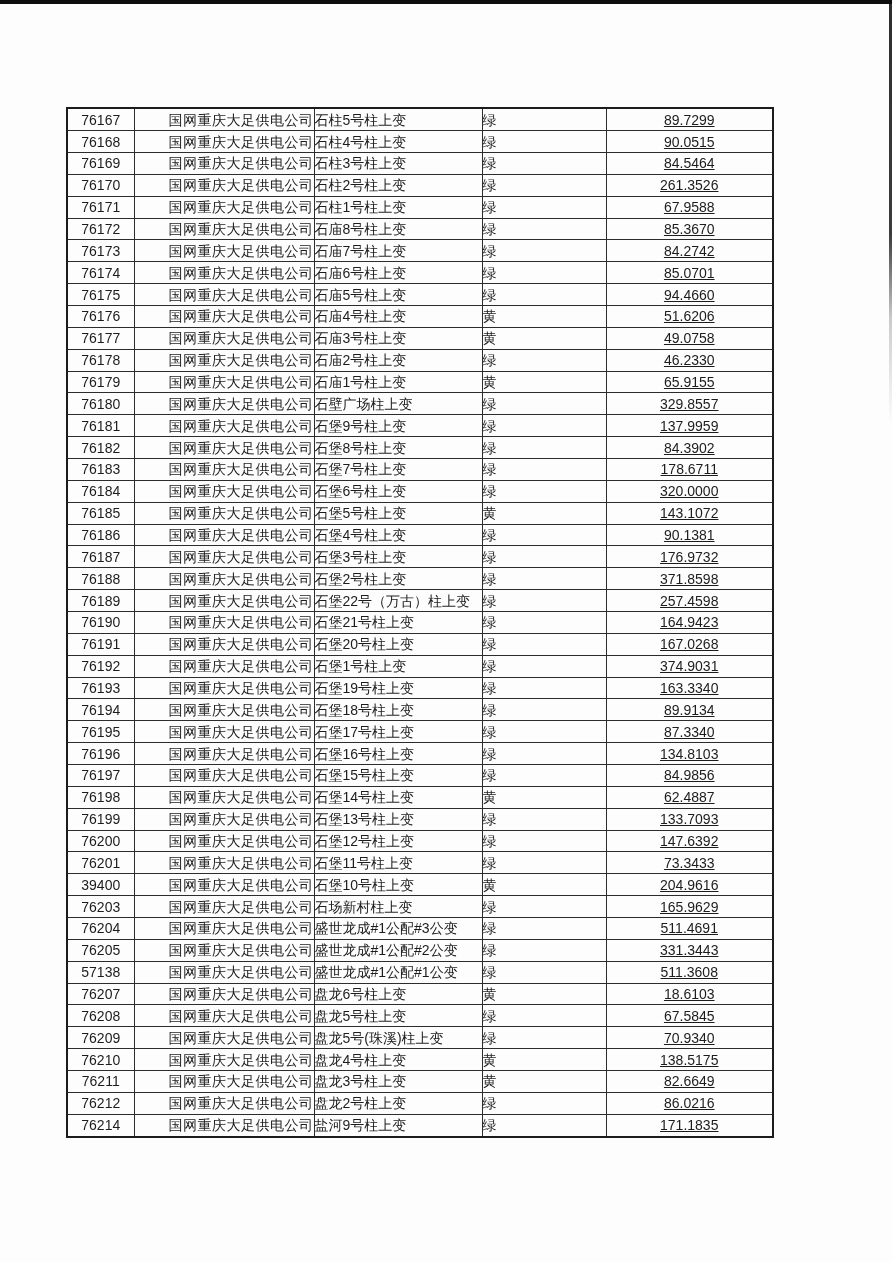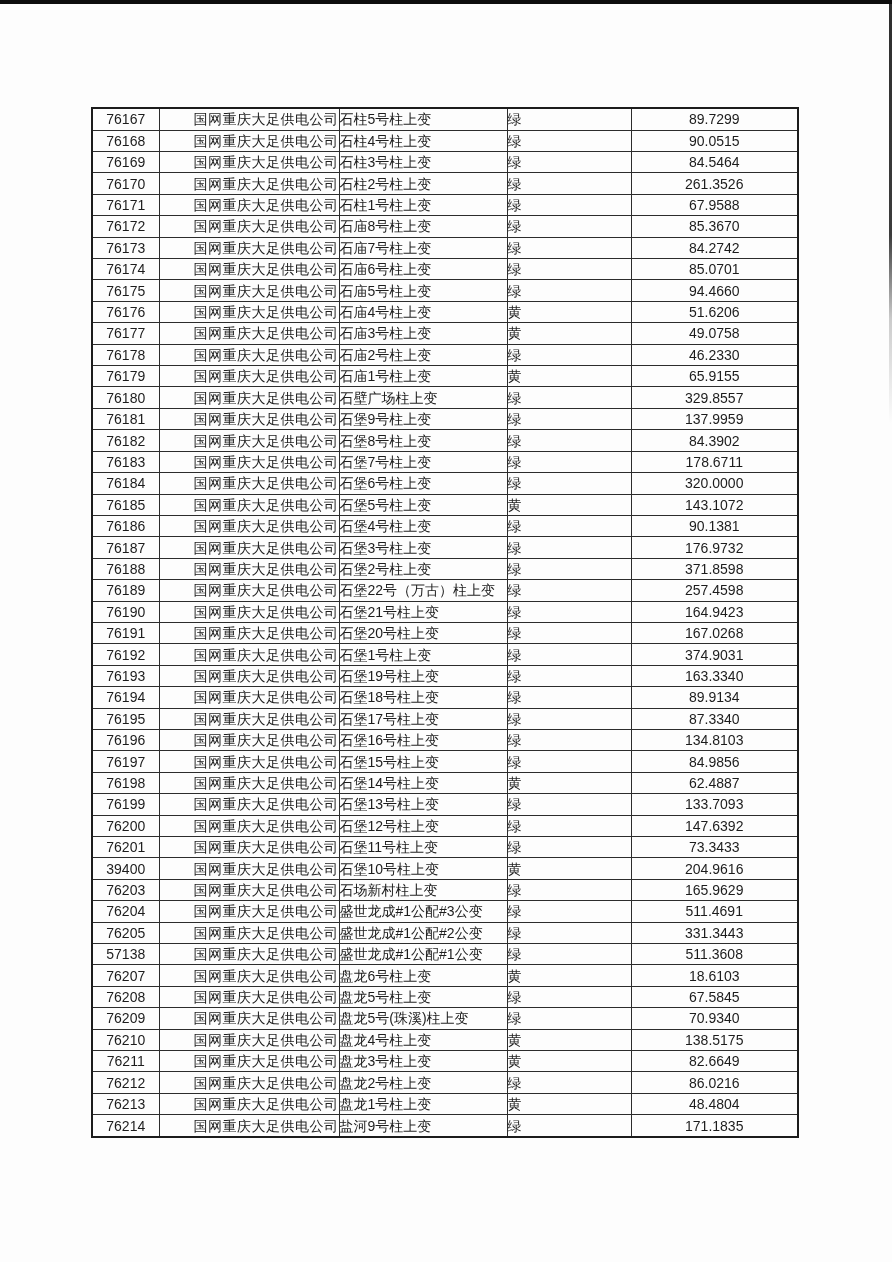--- a/index.html
+++ b/index.html
@@ -24,21 +24,21 @@
   }
   .scan-right-edge {
     position: absolute;
     right: 0; top: 4px;
     width: 3px; height: 420px;
     background: linear-gradient(to bottom,
       #2e2e2e 0%, #3c3c3c 55%, rgba(110,110,110,0.35) 75%, rgba(255,255,255,0) 100%);
   }
   table.data-table {
     position: absolute;
-    left: 91px;
+    left: 66px;
     top: 107px;
     width: 706px;
     height: 1031px;
     table-layout: fixed;
     border-collapse: collapse;
     border: 2.5px solid #1c1c1c;
   }
   table.data-table td {
     border: 1.8px solid #2c2c2c;
     padding: 0;
@@ -47,21 +47,21 @@
     color: #1c1c1c;
     white-space: nowrap;
     overflow: hidden;
     vertical-align: middle;
     font-weight: 500;
   }
   td.col-id      { text-align: center; font-size: 14px; }
   td.col-company { text-align: right; padding-left: 3px; font-size: 14.5px; letter-spacing: 0.5px; }
   td.col-device  { text-align: left; padding-left: 3px; font-size: 14.5px; }
   td.col-status  { text-align: left; padding-left: 4px; font-size: 14.5px; }
-  td.col-value   { text-align: center; font-size: 14px; }
+  td.col-value   { text-align: center; font-size: 14px; text-decoration: underline; }
   col.c-id      { width: 67px; }
   col.c-company { width: 180px; }
   col.c-device  { width: 168px; }
   col.c-status  { width: 124px; }
   col.c-value   { width: 167px; }
 </style>
 </head>
 <body>
 
 <div class="scan-top-edge"></div>
@@ -392,27 +392,20 @@
         <td class="col-value">82.6649</td>
       </tr>
       <tr>
         <td class="col-id">76212</td>
         <td class="col-company">国网重庆大足供电公司</td>
         <td class="col-device">盘龙2号柱上变</td>
         <td class="col-status">绿</td>
         <td class="col-value">86.0216</td>
       </tr>
       <tr>
-        <td class="col-id">76213</td>
-        <td class="col-company">国网重庆大足供电公司</td>
-        <td class="col-device">盘龙1号柱上变</td>
-        <td class="col-status">黄</td>
-        <td class="col-value">48.4804</td>
-      </tr>
-      <tr>
         <td class="col-id">76214</td>
         <td class="col-company">国网重庆大足供电公司</td>
         <td class="col-device">盐河9号柱上变</td>
         <td class="col-status">绿</td>
         <td class="col-value">171.1835</td>
       </tr>
     </tbody>
 </table>
 
 </body></html>

